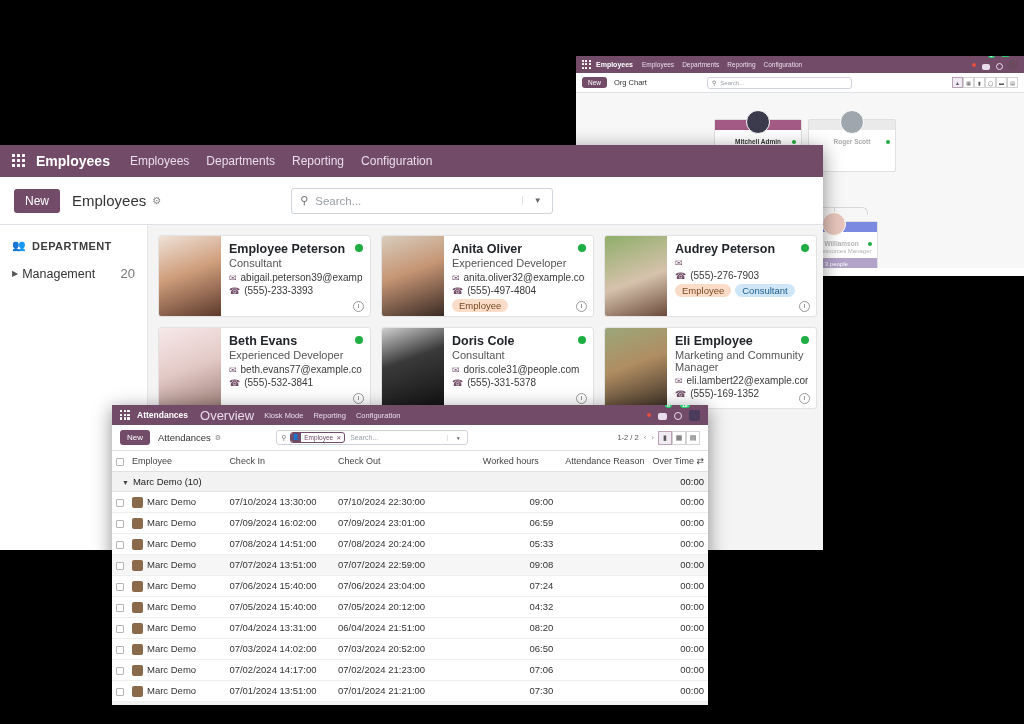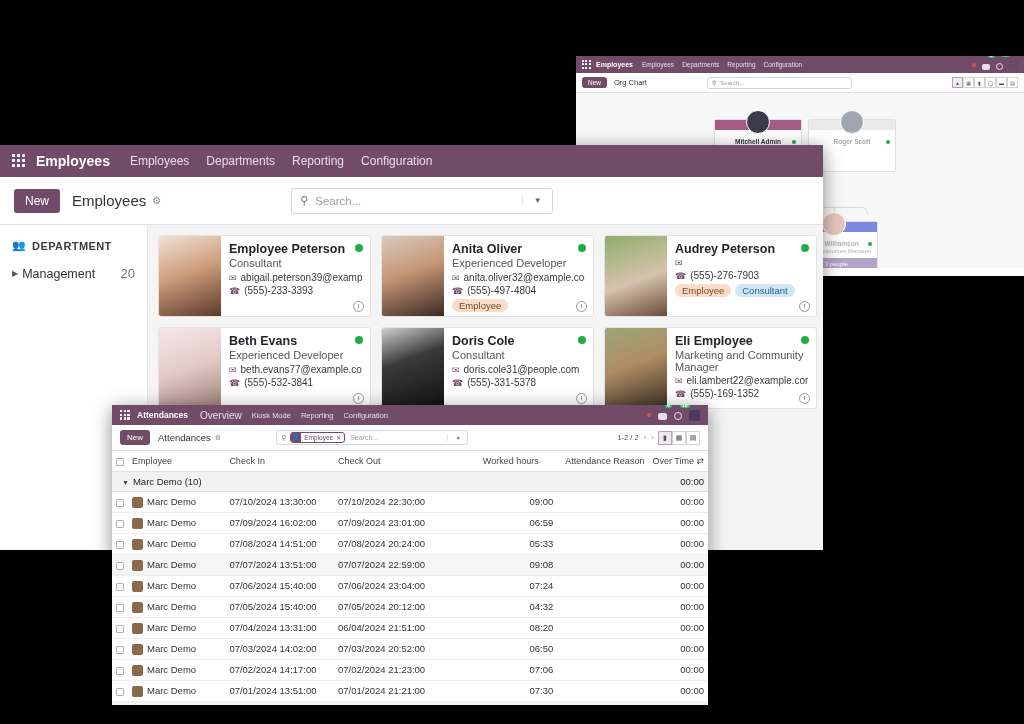--- a/index.html
+++ b/index.html
@@ -426,21 +426,21 @@
           <i style="width:2.2px;height:2.2px;"></i>
           <i style="width:2.2px;height:2.2px;"></i>
         <i style="width:2.2px;height:2.2px;"></i>
           <i style="width:2.2px;height:2.2px;"></i>
           <i style="width:2.2px;height:2.2px;"></i>
         <i style="width:2.2px;height:2.2px;"></i>
           <i style="width:2.2px;height:2.2px;"></i>
           <i style="width:2.2px;height:2.2px;"></i>
       </span>
       <span class="nav-brand" style="font-size:8.5px;margin-right:12px;">Attendances</span>
-      <span class="nav-item" style="font-size:10px;margin-right:10px;">Overview</span>
+      <span class="nav-item" style="font-size:13px;margin-right:10px;">Overview</span>
       <span class="nav-item" style="font-size:7.5px;margin-right:10px;">Kiosk Mode</span>
       <span class="nav-item" style="font-size:7.5px;margin-right:10px;">Reporting</span>
       <span class="nav-item" style="font-size:7.5px;">Configuration</span>
       <span class="nav-right" style="gap:7px;">
         <span class="dot-red" style="width:4.5px;height:4.5px;"></span>
         <span style="position:relative;">
           <span style="display:inline-block;width:9px;height:7px;background:#e9ddec;border-radius:2px;"></span>
           <span class="badge" style="position:absolute;left:7px;top:-4px;font-size:5px;padding:0 2px;min-width:7px;">6</span>
         </span>
         <span style="position:relative;">

